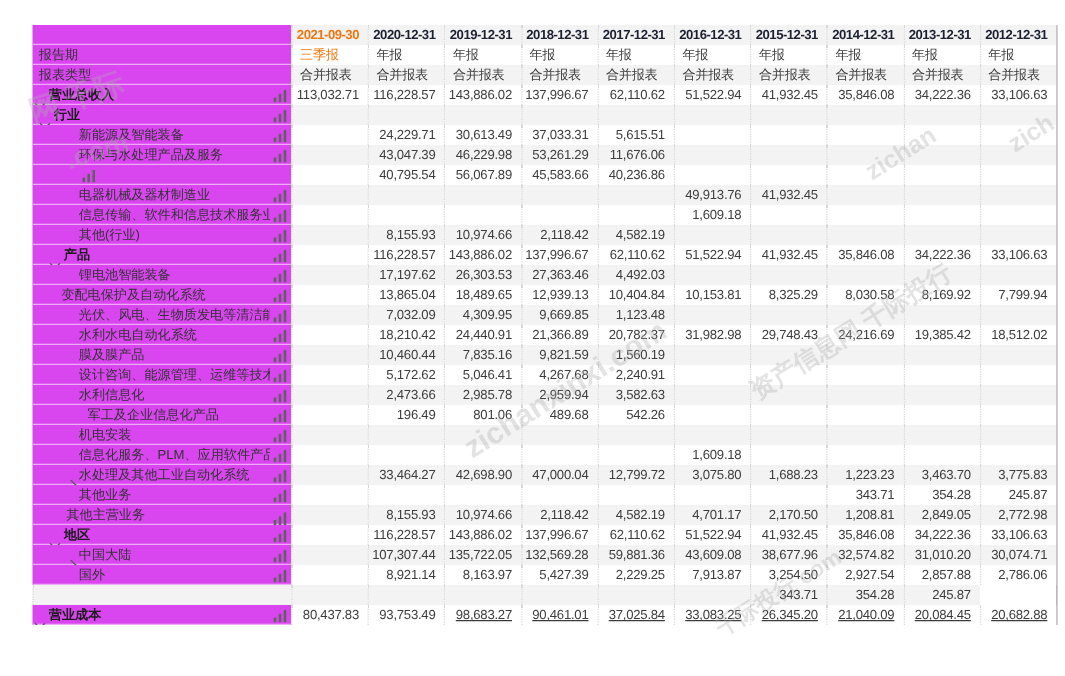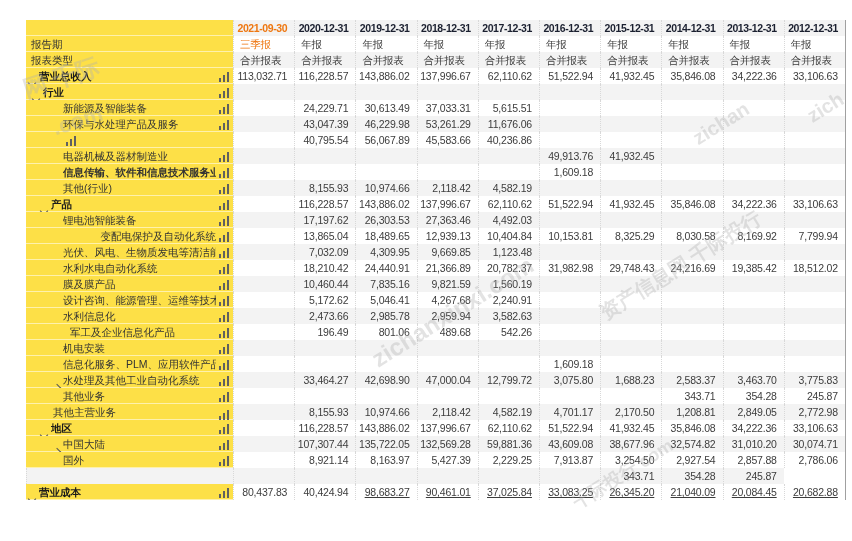--- a/index.html
+++ b/index.html
@@ -15,21 +15,21 @@
   }
   .grid-row{
     display:grid;
     grid-template-columns:207px repeat(10,61.2px);
     height:16px;line-height:16px;
   }
   
   .grid-row:nth-child(odd) .dcell{background:#f3f3f3;}
   .grid-row:nth-child(even) .dcell{background:#ffffff;}
   .lcell{
-    background:#fde047;
+    background:#d946ef;
     display:flex;align-items:center;
     white-space:nowrap;overflow:hidden;
     box-shadow:inset 0 -1px 0 rgba(255,255,255,.55);
     font-size:10.5px;color:#333;
   }
   .dcell{
     border-left:1px dotted #d8d8d8;
     text-align:right;padding-right:7px;box-sizing:border-box;
     font-size:10.5px;letter-spacing:-0.2px;color:#3c3c3c;
     white-space:nowrap;overflow:hidden;
@@ -236,21 +236,21 @@
       <div class="dcell"></div>
       <div class="dcell"></div>
       <div class="dcell"></div>
       <div class="dcell">49,913.76</div>
       <div class="dcell">41,932.45</div>
       <div class="dcell"></div>
       <div class="dcell"></div>
       <div class="dcell"></div>
     </div>
     <div class="grid-row">
-      <div class="lcell" style="padding-left: 26px; font-weight: bold;">
+      <div class="lcell" style="padding-left: 26px;">
         <span class="chev-slot"></span>
         <span class="lbl-text">信息传输、软件和信息技术服务业</span>
         <span class="icon-wrap">
           <svg class="barchart" width="12" height="11" viewBox="0 0 12 11">
             <rect x="1" y="7" width="2" height="4" fill="#606060"></rect>
             <rect x="5" y="4" width="2" height="7" fill="#606060"></rect>
             <rect x="9" y="1" width="2" height="10" fill="#606060"></rect>
           </svg>
         </span>
       </div>
@@ -330,21 +330,21 @@
       <div class="dcell">26,303.53</div>
       <div class="dcell">27,363.46</div>
       <div class="dcell">4,492.03</div>
       <div class="dcell"></div>
       <div class="dcell"></div>
       <div class="dcell"></div>
       <div class="dcell"></div>
       <div class="dcell"></div>
     </div>
     <div class="grid-row">
-      <div class="lcell" style="padding-left: 12px; text-align: right;">
+      <div class="lcell" style="padding-left: 12px;">
         <span class="chev-slot"></span>
         <span class="lbl-text">变配电保护及自动化系统</span>
         <span class="icon-wrap">
           <svg class="barchart" width="12" height="11" viewBox="0 0 12 11">
             <rect x="1" y="7" width="2" height="4" fill="#606060"></rect>
             <rect x="5" y="4" width="2" height="7" fill="#606060"></rect>
             <rect x="9" y="1" width="2" height="10" fill="#606060"></rect>
           </svg>
         </span>
       </div>
@@ -557,21 +557,21 @@
           </svg>
         </span>
       </div>
       <div class="dcell"></div>
       <div class="dcell">33,464.27</div>
       <div class="dcell">42,698.90</div>
       <div class="dcell">47,000.04</div>
       <div class="dcell">12,799.72</div>
       <div class="dcell">3,075.80</div>
       <div class="dcell">1,688.23</div>
-      <div class="dcell">2,583.37</div>
+      <div class="dcell">1,223.23</div>
       <div class="dcell">3,463.70</div>
       <div class="dcell">3,775.83</div>
     </div>
     <div class="grid-row">
       <div class="lcell" style="padding-left: 26px;">
         <span class="chev-slot"></span>
         <span class="lbl-text">其他业务</span>
         <span class="icon-wrap">
           <svg class="barchart" width="12" height="11" viewBox="0 0 12 11">
             <rect x="1" y="7" width="2" height="4" fill="#606060"></rect>
@@ -707,21 +707,21 @@
         <span class="lbl-text bold-label">营业成本</span>
         <span class="icon-wrap">
           <svg class="barchart" width="12" height="11" viewBox="0 0 12 11">
             <rect x="1" y="7" width="2" height="4" fill="#606060"></rect>
             <rect x="5" y="4" width="2" height="7" fill="#606060"></rect>
             <rect x="9" y="1" width="2" height="10" fill="#606060"></rect>
           </svg>
         </span>
       </div>
       <div class="dcell">80,437.83</div>
-      <div class="dcell">40,424.94</div>
+      <div class="dcell">93,753.49</div>
       <div class="dcell">98,683.27</div>
       <div class="dcell">90,461.01</div>
       <div class="dcell">37,025.84</div>
       <div class="dcell">33,083.25</div>
       <div class="dcell">26,345.20</div>
       <div class="dcell">21,040.09</div>
       <div class="dcell">20,084.45</div>
       <div class="dcell">20,682.88</div>
     </div>
   </div>

